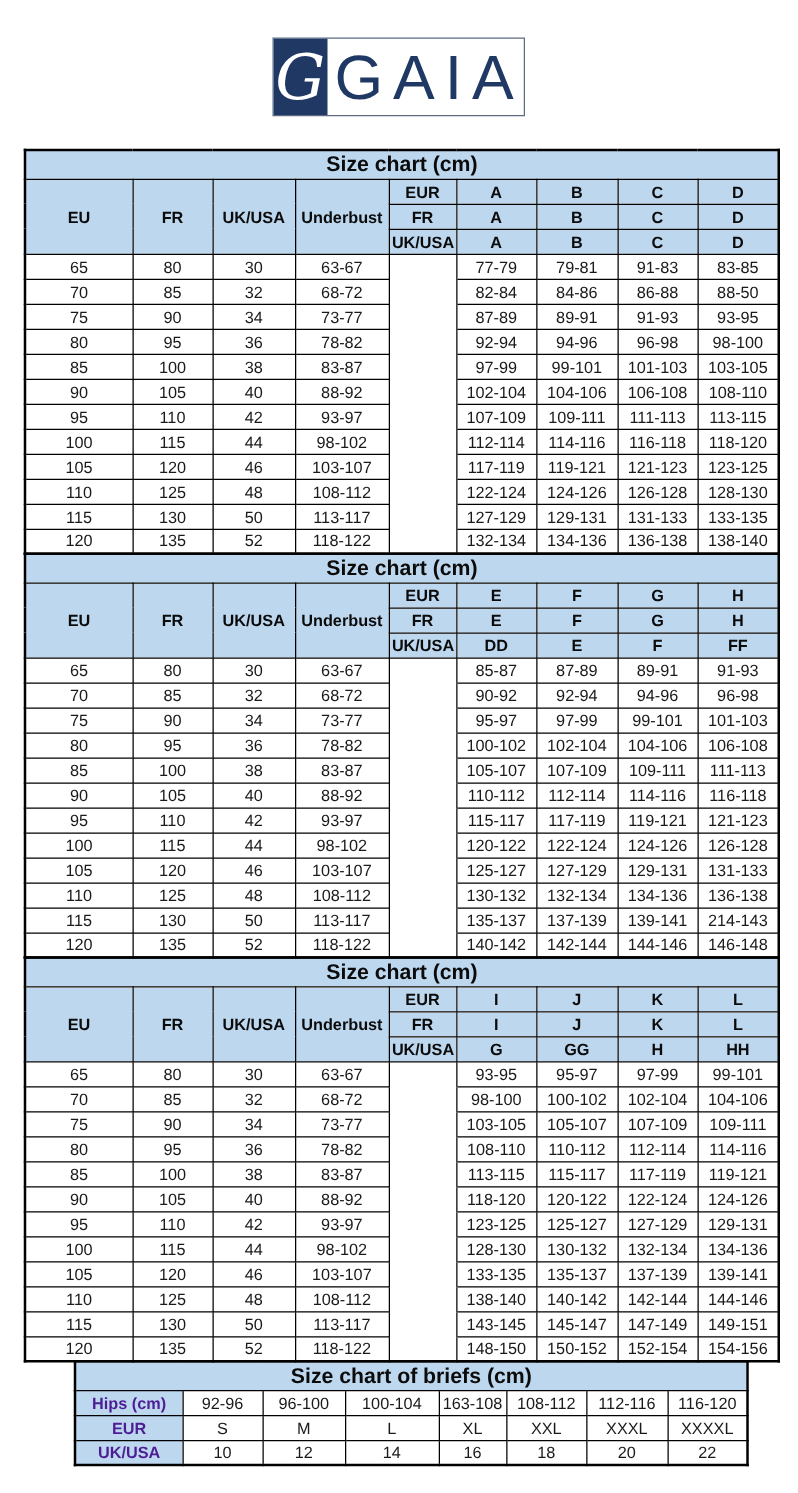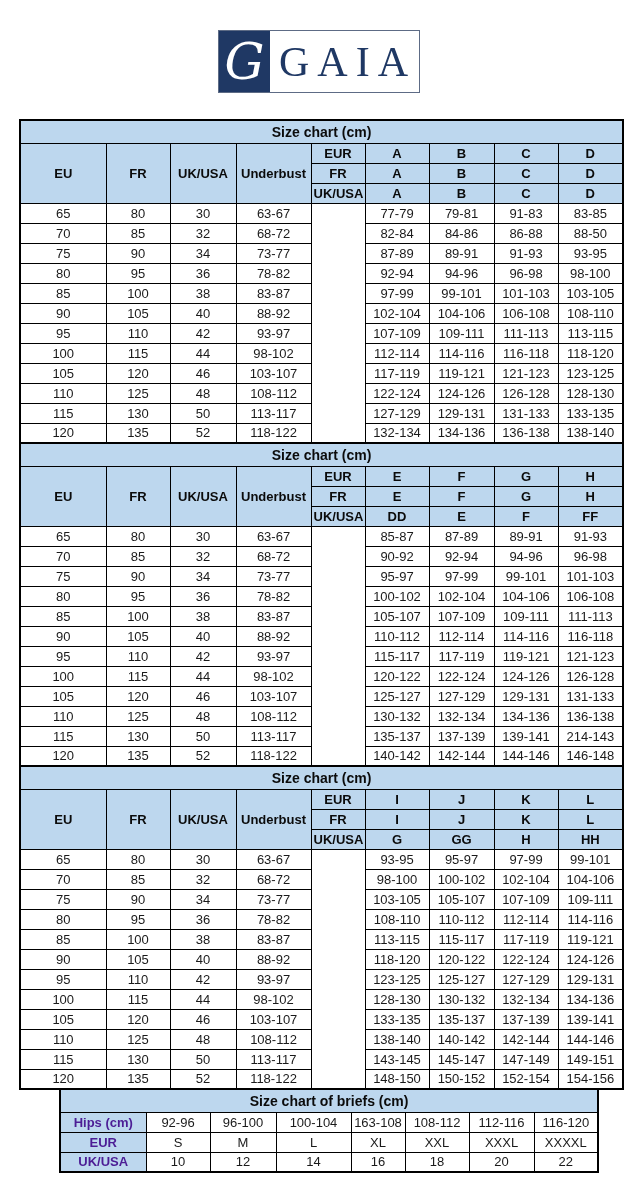--- a/index.html
+++ b/index.html
@@ -41,25 +41,24 @@
     font-size:50px;
     line-height:1;
     overflow:hidden;
   }
   .logo-text{
     flex:1;
     display:flex;
     align-items:center;
     justify-content:center;
     color:var(--navy);
-    font-size:42px;
+    font-size:50px;
     font-weight:400;
     letter-spacing:8px;
     padding-left:6px;
-    font-family:Liberation Serif, serif;
   }
   .tables{
     margin:26px 0 0 19px;
   }
   table{
     border-collapse:collapse;
     table-layout:fixed;
     border:2px solid var(--border);
   }
   .tables table + table{
@@ -77,21 +76,21 @@
     overflow:hidden;
     white-space:nowrap;
   }
   th{
     background:var(--blue);
     color:#0b0b0b;
     font-weight:bold;
   }
   th.title{
     height:23px;
-    font-size:14px;
+    font-size:17px;
   }
   td{
     background:#ffffff;
     color:var(--ink);
     font-weight:normal;
   }
   
   .chart-body td:nth-child(5){
     border-top:none;
     border-bottom:none;

